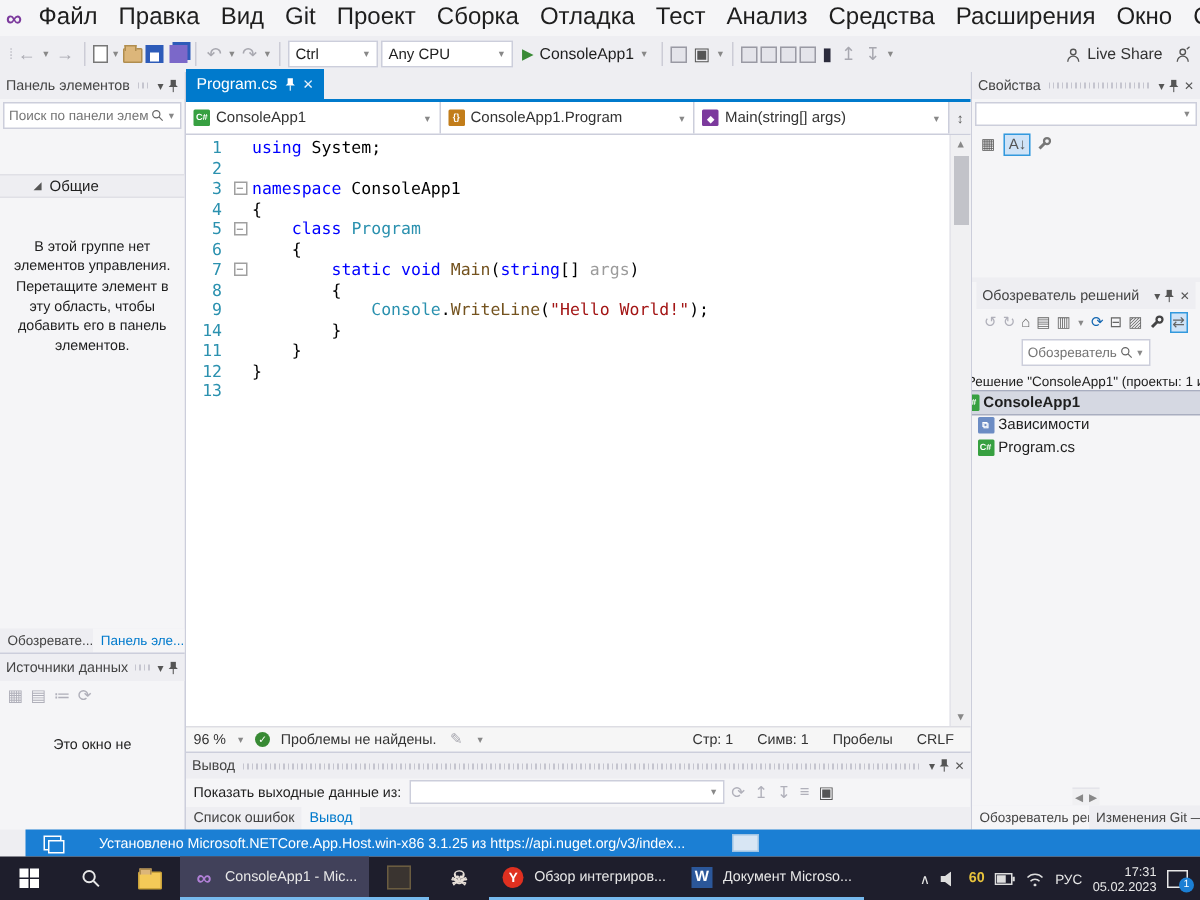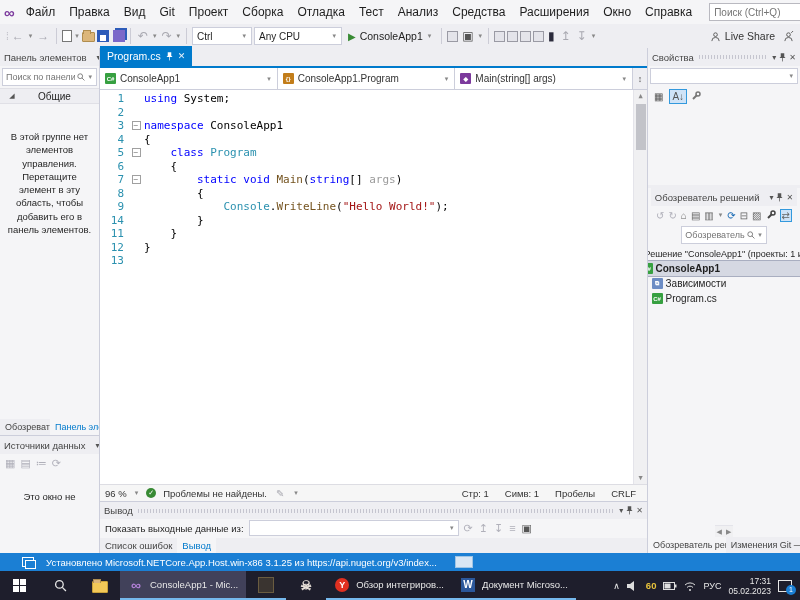--- a/index.html
+++ b/index.html
@@ -3,21 +3,21 @@
 <meta charset="utf-8">
 <style>
   * { box-sizing: border-box; margin: 0; padding: 0; }
   html,body { width:800px; height:600px; overflow:hidden; }
   body { font-family:"Liberation Sans", sans-serif; font-size:11px; color:#1e1e1e; background:#eeeef2; }
   .window { width:800px; height:600px; display:flex; flex-direction:column; }
 
   
   .titlebar { height:24px; background:#f5f5f7; display:flex; align-items:center; padding-left:4px; flex:0 0 auto; }
   .vslogo { width:20px; height:18px; display:flex; align-items:center; justify-content:center; color:#7c3a9d; font-size:15px; font-weight:bold; margin-right:4px; }
-  .menu-item { padding:0 7px; font-size:12px; cursor:default; white-space:nowrap; }
+  .menu-item { padding:0 7px; font-size:16px; cursor:default; white-space:nowrap; }
   .tb-search { width:122px; height:18px; background:#fff; border:1px solid #b9b9c0; display:flex; align-items:center; margin-left:10px; padding:0 4px; }
   .tb-search input { border:none; outline:none; flex:1; font-size:10px; font-family:"Liberation Sans",sans-serif; color:#555; width:90px; background:transparent; }
   .title-chip { margin-left:12px; background:#dcdce4; padding:2px 9px; font-size:10.5px; white-space:nowrap; }
   .spacer { flex:1; }
 
   
   .toolbar { height:24px; background:#eeeef2; display:flex; align-items:center; padding:0 6px; gap:2px; flex:0 0 auto; }
   .tsep { width:1px; height:16px; background:#ccccd6; margin:0 3px; }
   .tico { font-size:12px; color:#555; padding:0 2px; }
   .tico.gray { color:#a8a8b0; }
@@ -32,27 +32,27 @@
   .ico-sq { width:11px; height:11px; border:1px solid #9a9aa4; background:#e4e4ea; }
   .combo { background:#fff; border:1px solid #cccedb; height:18px; display:flex; align-items:center; justify-content:space-between; font-size:10px; padding:0 4px; gap:4px; }
   .run-btn { display:flex; align-items:center; gap:4px; padding:0 4px; font-size:10.5px; }
   .play { color:#388a34; font-size:10px; }
   .liveshare { display:flex; align-items:center; gap:4px; font-size:10.5px; color:#333; margin-right:6px; }
 
   
   .main { height:505px; display:flex; flex:0 0 auto; background:#eeeef2; }
 
   
-  .leftcol { width:100px; display:flex; flex-direction:column; border-right:1px solid #cccedb; background:#f5f5f7;justify-content:space-between; }
+  .leftcol { width:124px; display:flex; flex-direction:column; border-right:1px solid #cccedb; background:#f5f5f7;justify-content:space-between; }
   .panel-hdr { height:18px; display:flex; align-items:center; padding:0 4px; gap:3px; font-size:9.5px; color:#444; background:#eeeef2; white-space:nowrap; overflow:hidden; }
   .hdr-grip { flex:1; height:4px; margin:0 2px; background-image:repeating-linear-gradient(90deg,#c5c5cf 0 1px,transparent 1px 3px); }
   .hdr-ic { font-size:8px; color:#555; flex:0 0 auto; }
   .mini-search { margin:2px; height:18px; background:#fff; border:1px solid #cccedb; display:flex; align-items:center; padding:0 3px; gap:2px; }
   .mini-search input { border:none; outline:none; flex:1; width:60px; font-size:9px; color:#777; font-family:"Liberation Sans",sans-serif; background:transparent; }
-  .group-row { height:16px; display:flex; align-items:center; gap:22px; padding:0 8px; font-size:10px; background:#eeeef2; border-top:1px solid #e0e0e6; border-bottom:1px solid #e0e0e6; }
+  .group-row { height:16px; display:flex; align-items:center; gap:4px; padding:0 21px; font-size:10px; background:#eeeef2; border-top:1px solid #e0e0e6; border-bottom:1px solid #e0e0e6;margin-top:28px; }
   .toolbox-body { flex:1; background:#f5f5f7; }
   .empty-text { padding:26px 5px 0 5px; text-align:center; font-size:9.5px; line-height:1.4; color:#1e1e1e; }
   .side-tabs { height:16px; display:flex; background:#eeeef2; font-size:9px; flex:0 0 auto; }
   .side-tab { padding:0 5px; display:flex; align-items:center; color:#444; white-space:nowrap; overflow:hidden; }
   .side-tab.active { background:#f5f5f7; color:#007acc; }
   .datasources { height:118px; border-top:1px solid #cccedb; display:flex; flex-direction:column; }
   .ds-icons { height:18px; display:flex; align-items:center; gap:5px; padding:0 5px; color:#b0b0ba; font-size:11px; }
 
   
   .centercol { flex:1; display:flex; flex-direction:column; background:#fff; border-right:1px solid #cccedb; }
@@ -107,21 +107,21 @@
   .tree { flex:1; background:#f5f5f7; font-size:10px; overflow:hidden; }
   .trow { height:15px; display:flex; align-items:center; gap:3px; padding:0 2px; white-space:nowrap; overflow:hidden; }
   .arrow { width:8px; font-size:7px; color:#555; text-align:center; flex:0 0 auto; }
   .ticon { width:11px; height:11px; border-radius:1px; color:#fff; font-size:6px; font-weight:bold; display:flex; align-items:center; justify-content:center; flex:0 0 auto; }
   .trow.sel { background:#d5d8e2; outline:1px solid #a9aec0; }
   .hscroll { height:12px; background:#f0f0f2; border-top:1px solid #e4e4ea; display:flex; align-items:center; padding:0 2px; gap:2px; }
   .hthumb { flex:1; height:8px; background:#c2c3c9; }
   .harr { font-size:7px; color:#888; }
 
   
-  .statusbar { height:18px; background:var(--statusbar_blue,#1b7fd4); color:#fff; display:flex; align-items:center; padding:0 22px; gap:12px; font-size:9.5px; flex:0 0 auto; }
+  .statusbar { height:18px; background:var(--statusbar_blue,#1b7fd4); color:#fff; display:flex; align-items:center; padding:0 12px; gap:25px; font-size:9.5px; flex:0 0 auto;margin-left:17px; }
   .sb-ic { width:12px; height:10px; border:1px solid #fff; position:relative; }
   .sb-ic::after { content:""; position:absolute; left:2px; top:2px; right:-3px; bottom:-3px; border:1px solid #fff; background:var(--statusbar_blue,#1b7fd4); }
   .sb-thumb { width:18px; height:12px; background:#d8e6f4; border:1px solid #9fc4e4; margin-left:6px; }
 
   
   .taskbar { height:29px; background:var(--taskbar_bg,#1e1e2c); display:flex; align-items:stretch; color:#e8e8e8; flex:0 0 auto; }
   .tb-btn { width:40px; display:flex; align-items:center; justify-content:center; }
   .winlogo { width:14px; height:14px; display:grid; grid-template-columns:6px 6px; grid-template-rows:6px 6px; gap:1px; }
   .winlogo div { background:#fff; }
   .tb-app { display:flex; align-items:center; gap:6px; padding:0 8px; max-width:135px; border-bottom:2px solid #76b9ed; }

